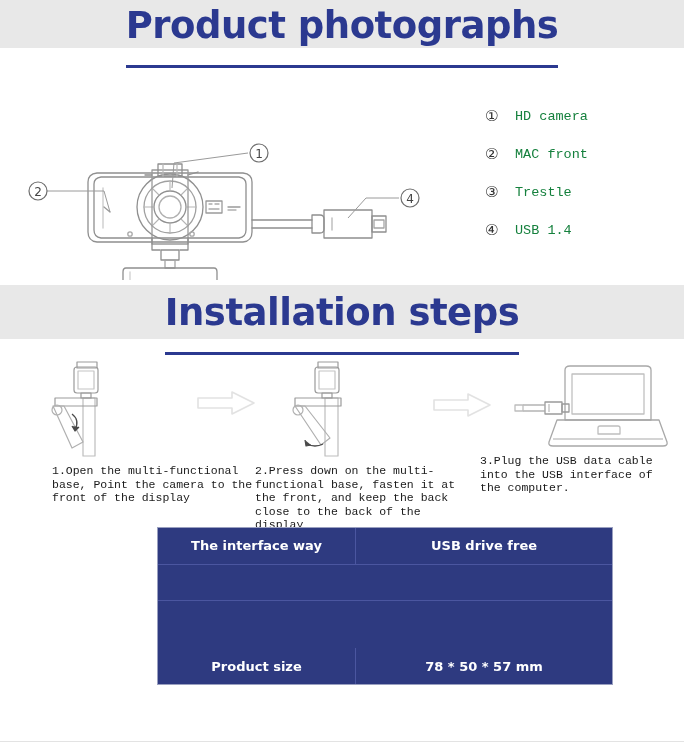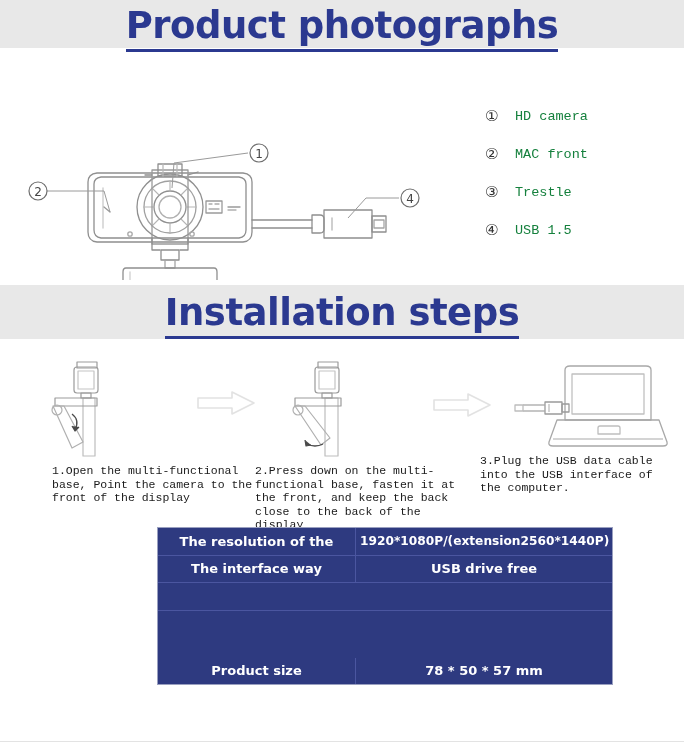--- a/index.html
+++ b/index.html
@@ -23,21 +23,21 @@
     text-align: center;
     font-family: "DejaVu Sans", sans-serif;
     font-weight: bold;
     color: #2b3990;
     letter-spacing: -0.5px;
     white-space: nowrap;
   }
   .band-title span {
     display: inline-block;
     border-bottom: 3px solid #2b3990;
-    padding-bottom: 2px;
+    padding-bottom: 18px;
   }
 
   #band-photographs { top: 0; height: 48px; }
   #title-photographs { top: 4px; font-size: 37px; }
 
   #band-installation { top: 285px; height: 54px; }
   #title-installation { top: 291px; font-size: 37px; }
 
   
   #product-figure {
@@ -229,21 +229,21 @@
   <div class="legend-row">
     <div class="legend-num">②</div>
     <div class="legend-label">MAC front</div>
   </div>
   <div class="legend-row">
     <div class="legend-num">③</div>
     <div class="legend-label">Trestle</div>
   </div>
   <div class="legend-row">
     <div class="legend-num">④</div>
-    <div class="legend-label">USB 1.5</div>
+    <div class="legend-label">USB 1.4</div>
   </div>
 </div>
 
 <div class="band" id="band-installation"></div>
 <div class="band-title" id="title-installation">
   <span>Installation steps</span>
 </div>
 
 <div id="steps">
 
@@ -328,24 +328,20 @@
     </svg>
   </div>
 
   <div class="step-caption" style="left:52px; top:114px; width:205px;">1.Open the multi-functional base, Point the camera to the front of the display</div>
   <div class="step-caption" style="left:255px; top:114px; width:215px;">2.Press down on the multi-functional base, fasten it at the front, and keep the back close to the back of the display</div>
   <div class="step-caption" style="left:480px; top:104px; width:190px;">3.Plug the USB data cable into the USB interface of the computer.</div>
 </div>
 
 <div id="spec-table">
   <div class="spec-row">
-    <div class="spec-key">The resolution of the</div>
-    <div class="spec-val small">1920*1080P/(extension2560*1440P)</div>
-  </div>
-  <div class="spec-row">
     <div class="spec-key">The interface way</div>
     <div class="spec-val">USB drive free</div>
   </div>
   <div class="spec-row">
   </div>
   <div class="spec-row">
     <div class="spec-key">Product size</div>
     <div class="spec-val">78 * 50 * 57 mm</div>
   </div>
 </div>

